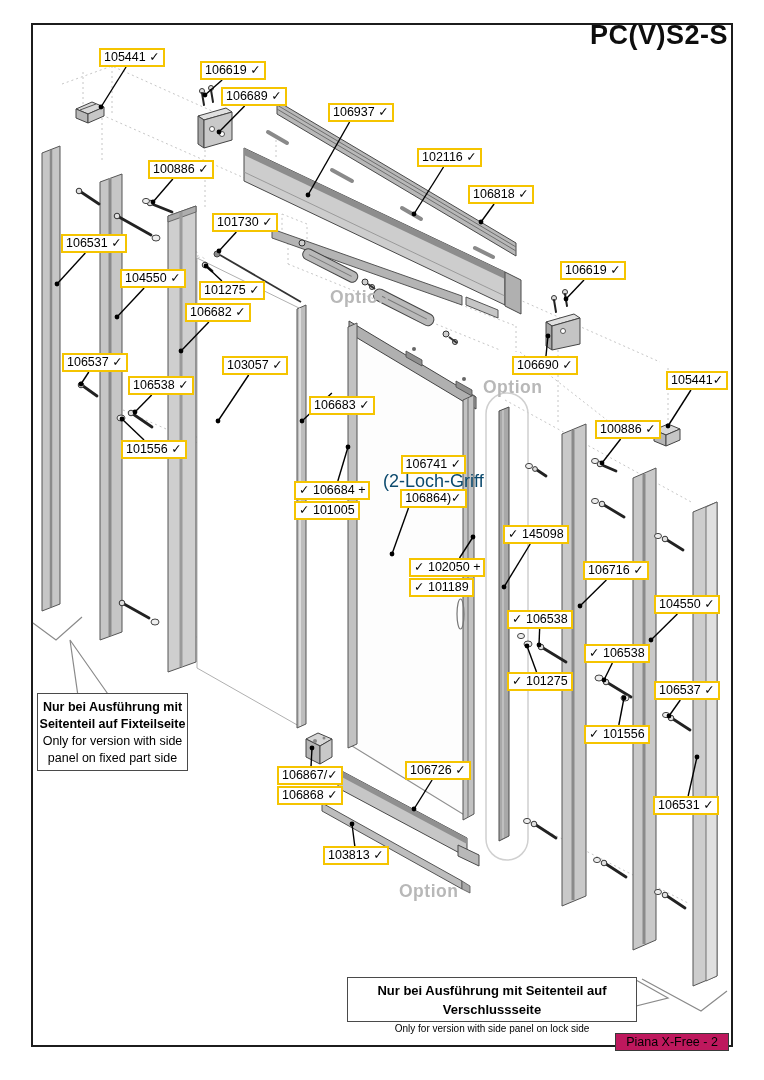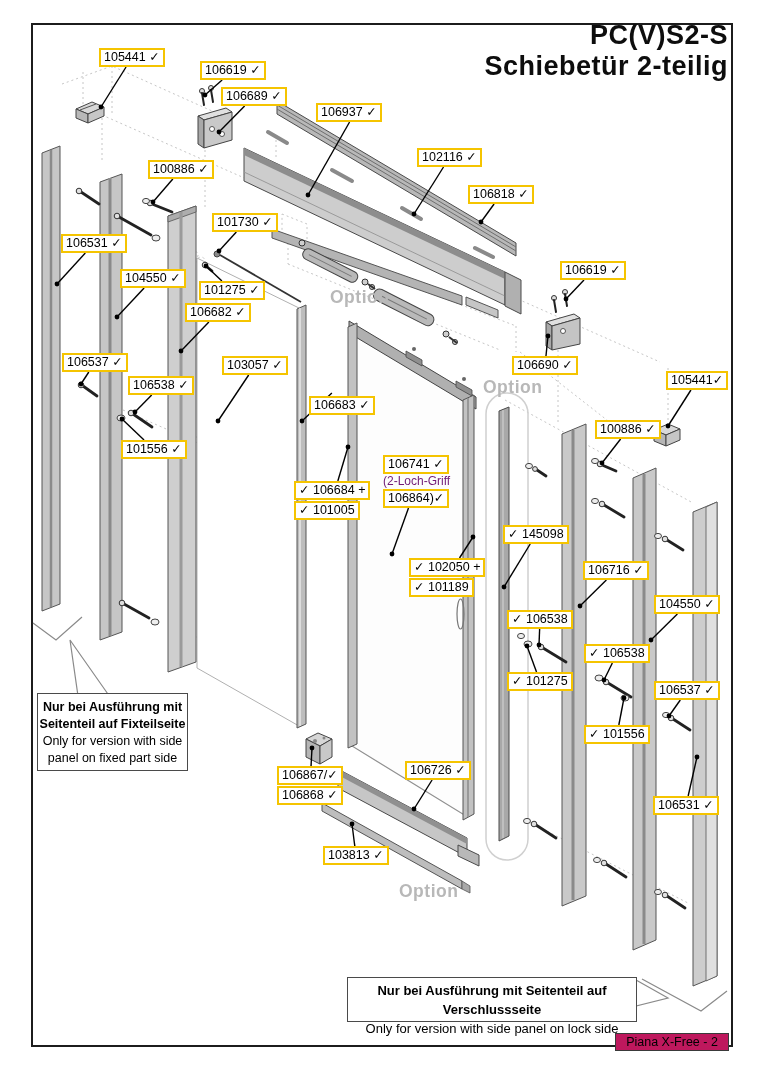--- a/index.html
+++ b/index.html
@@ -7,33 +7,33 @@
        font-family:"Liberation Sans",sans-serif;overflow:hidden}
   .frame{position:absolute;left:31px;top:23px;width:702px;height:1024px;
          border:2px solid #1c1c1c;box-sizing:border-box;z-index:0}
   #drawing{position:absolute;left:0;top:0;z-index:1}
   .title{position:absolute;top:20px;right:36px;text-align:right;font-size:27px;
          font-weight:bold;color:#0d0d0d;line-height:31px;z-index:3;letter-spacing:.5px}
   .optiontext{position:absolute;color:#b8b8b8;font-weight:bold;font-size:17.5px;
               letter-spacing:.5px;z-index:2}
   .plabel{position:absolute;display:flex;flex-direction:column;align-items:flex-start;
           gap:1px;z-index:4}
-  .plabel.center{align-items:flex-start}
+  .plabel.center{align-items:center}
   .lbox{display:block;border:2px solid #f5c400;background:#fff;padding:0 3px;
         font-size:12.5px;line-height:15px;white-space:nowrap;color:#000}
-  .lplain{display:block;font-size:12px;line-height:13px;white-space:nowrap;color:#701a75}
+  .lplain{display:block;font-size:18px;line-height:13px;white-space:nowrap;color:#0c4a6e}
   .note{position:absolute;background:#fff;border:1.5px solid #4a4a4a;text-align:center;
         z-index:3;box-sizing:border-box}
   .note .b{font-weight:bold;display:block}
   .note .r{display:block}
   #note-left{left:37px;top:693px;width:151px;height:78px;padding-top:5px;
              font-size:12.5px;line-height:17px}
   #note-bottom{left:347px;top:977px;width:290px;height:45px;padding-top:3px;
                font-size:13px;line-height:19px}
-  #note-bottom .r{font-size:13px}
+  #note-bottom .r{font-size:10px}
   #footer-box{position:absolute;left:615px;top:1033px;width:112px;height:16px;
               border:1.5px solid #3a3a3a;background:#be185d;z-index:3;font-size:12.5px;
               display:flex;align-items:center;justify-content:center;color:#000}
 </style>
 </head>
 <body>
 
 <div class="frame"></div>
 
 <svg id="drawing" width="764" height="1080" viewBox="0 0 764 1080">
@@ -348,34 +348,33 @@
       <circle cx="312" cy="748" r="2.4" fill="#000000"></circle>
       <line x1="432.0779220779221" y1="780" x2="414" y2="809" stroke="#000000" stroke-width="1.4"></line>
       <circle cx="414" cy="809" r="2.4" fill="#000000"></circle>
       <line x1="354.7936507936508" y1="846" x2="352" y2="824" stroke="#000000" stroke-width="1.4"></line>
       <circle cx="352" cy="824" r="2.4" fill="#000000"></circle>
     </g>
 </svg>
 
 <div class="title">
   <div>PC(V)S2-S</div>
-  <div>Schiebetür 2-teilig</div>
 </div>
 
 <div id="labels">
     <div class="plabel" style="left: 99px; top: 48px;">
       <span class="lbox">105441 ✓</span>
     </div>
     <div class="plabel" style="left: 200px; top: 61px;">
       <span class="lbox">106619 ✓</span>
     </div>
     <div class="plabel" style="left: 221px; top: 87px;">
       <span class="lbox">106689 ✓</span>
     </div>
-    <div class="plabel" style="left: 316px; top: 103px;">
+    <div class="plabel" style="left: 328px; top: 103px;">
       <span class="lbox">106937 ✓</span>
     </div>
     <div class="plabel" style="left: 417px; top: 148px;">
       <span class="lbox">102116 ✓</span>
     </div>
     <div class="plabel" style="left: 468px; top: 185px;">
       <span class="lbox">106818 ✓</span>
     </div>
     <div class="plabel" style="left: 148px; top: 160px;">
       <span class="lbox">100886 ✓</span>

